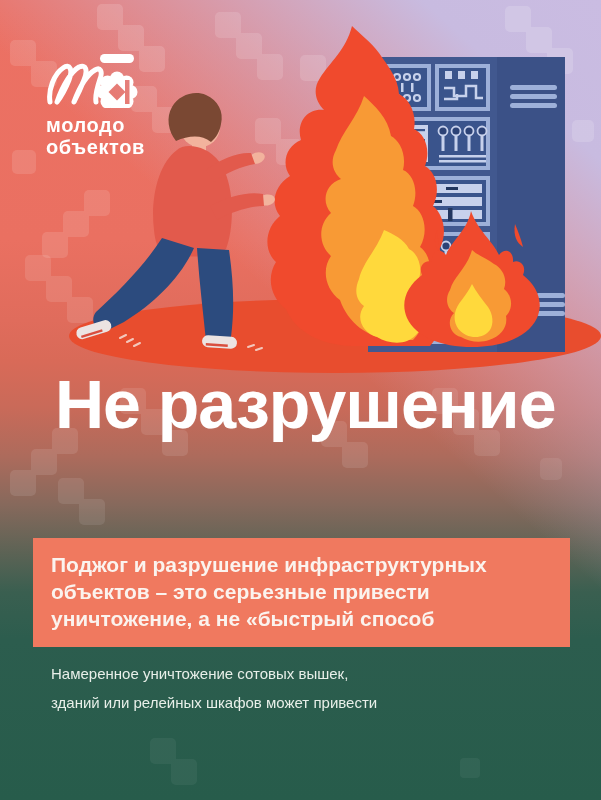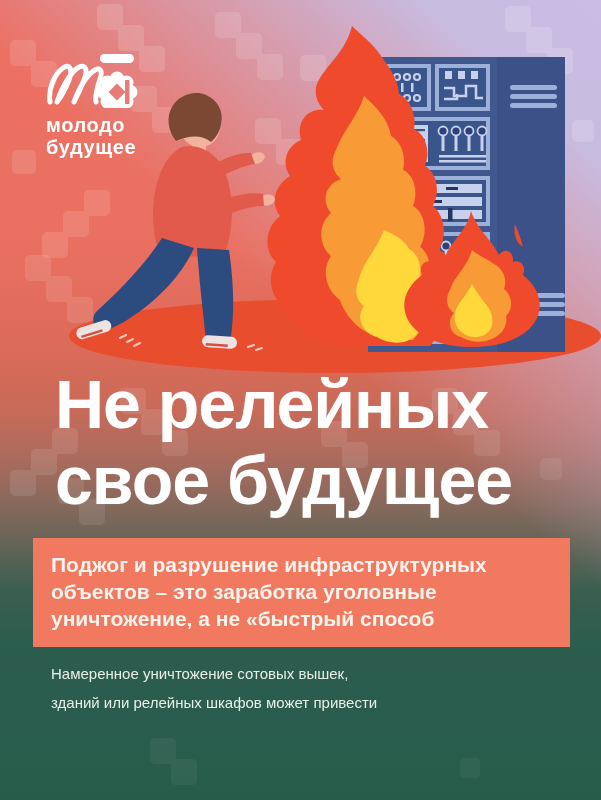--- a/index.html
+++ b/index.html
@@ -253,32 +253,31 @@
         <circle cx="61.5" cy="55.5" r="7"></circle>
           <circle cx="57.5" cy="46" r="7"></circle>
           <circle cx="61.5" cy="36.5" r="7"></circle>
         <circle cx="71" cy="32.5" r="7"></circle>
           <circle cx="80.5" cy="36.5" r="7"></circle>
         <circle cx="71" cy="46" r="9"></circle>
       </g>
     </svg>
     <div class="logo-text">
       <div>молодо</div>
-      <div>будущее</div>
+      <div>объектов</div>
     </div>
   </div>
 
   <div class="headline">
-    <div>Не релейных</div>
-    <div>свое будущее</div>
+    <div>Не разрушение</div>
   </div>
 
   <div class="info-card">
     <div>Поджог и разрушение инфраструктурных</div>
-    <div>объектов – это заработка уголовные</div>
+    <div>объектов – это серьезные привести</div>
     <div>уничтожение, а не «быстрый способ</div>
   </div>
 
   <div class="footer-note">
     <div>Намеренное уничтожение сотовых вышек,</div>
     <div>зданий или релейных шкафов может привести</div>
   </div>
 
 </div>
 

